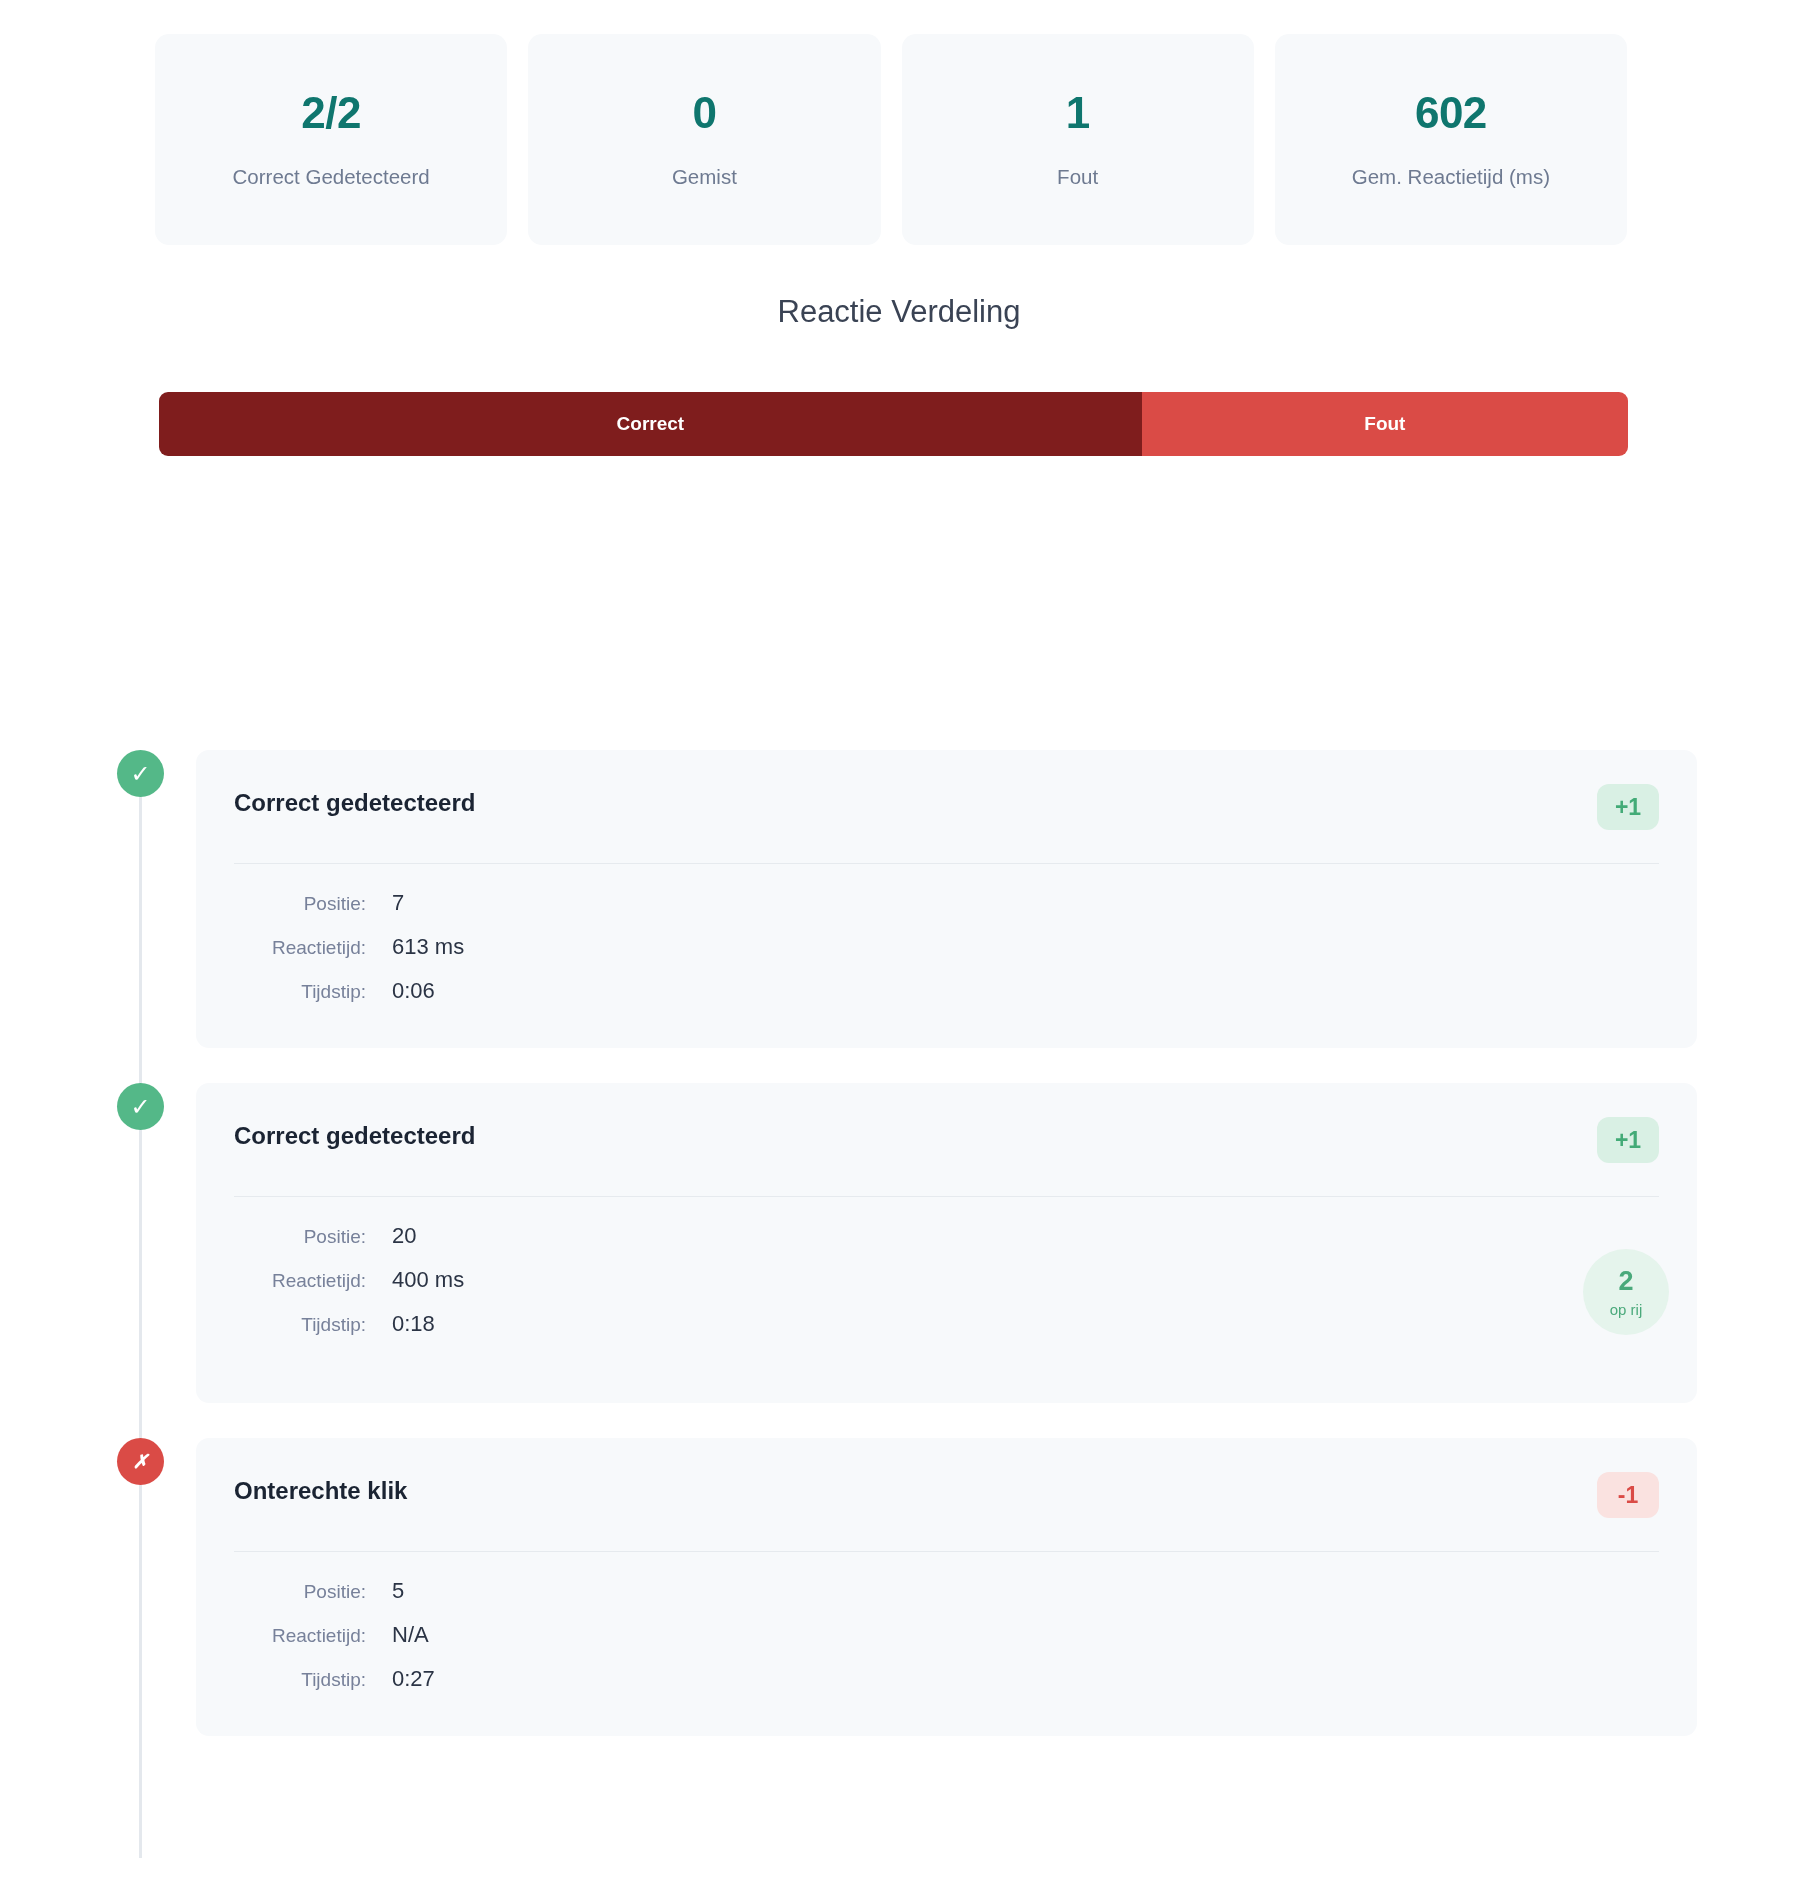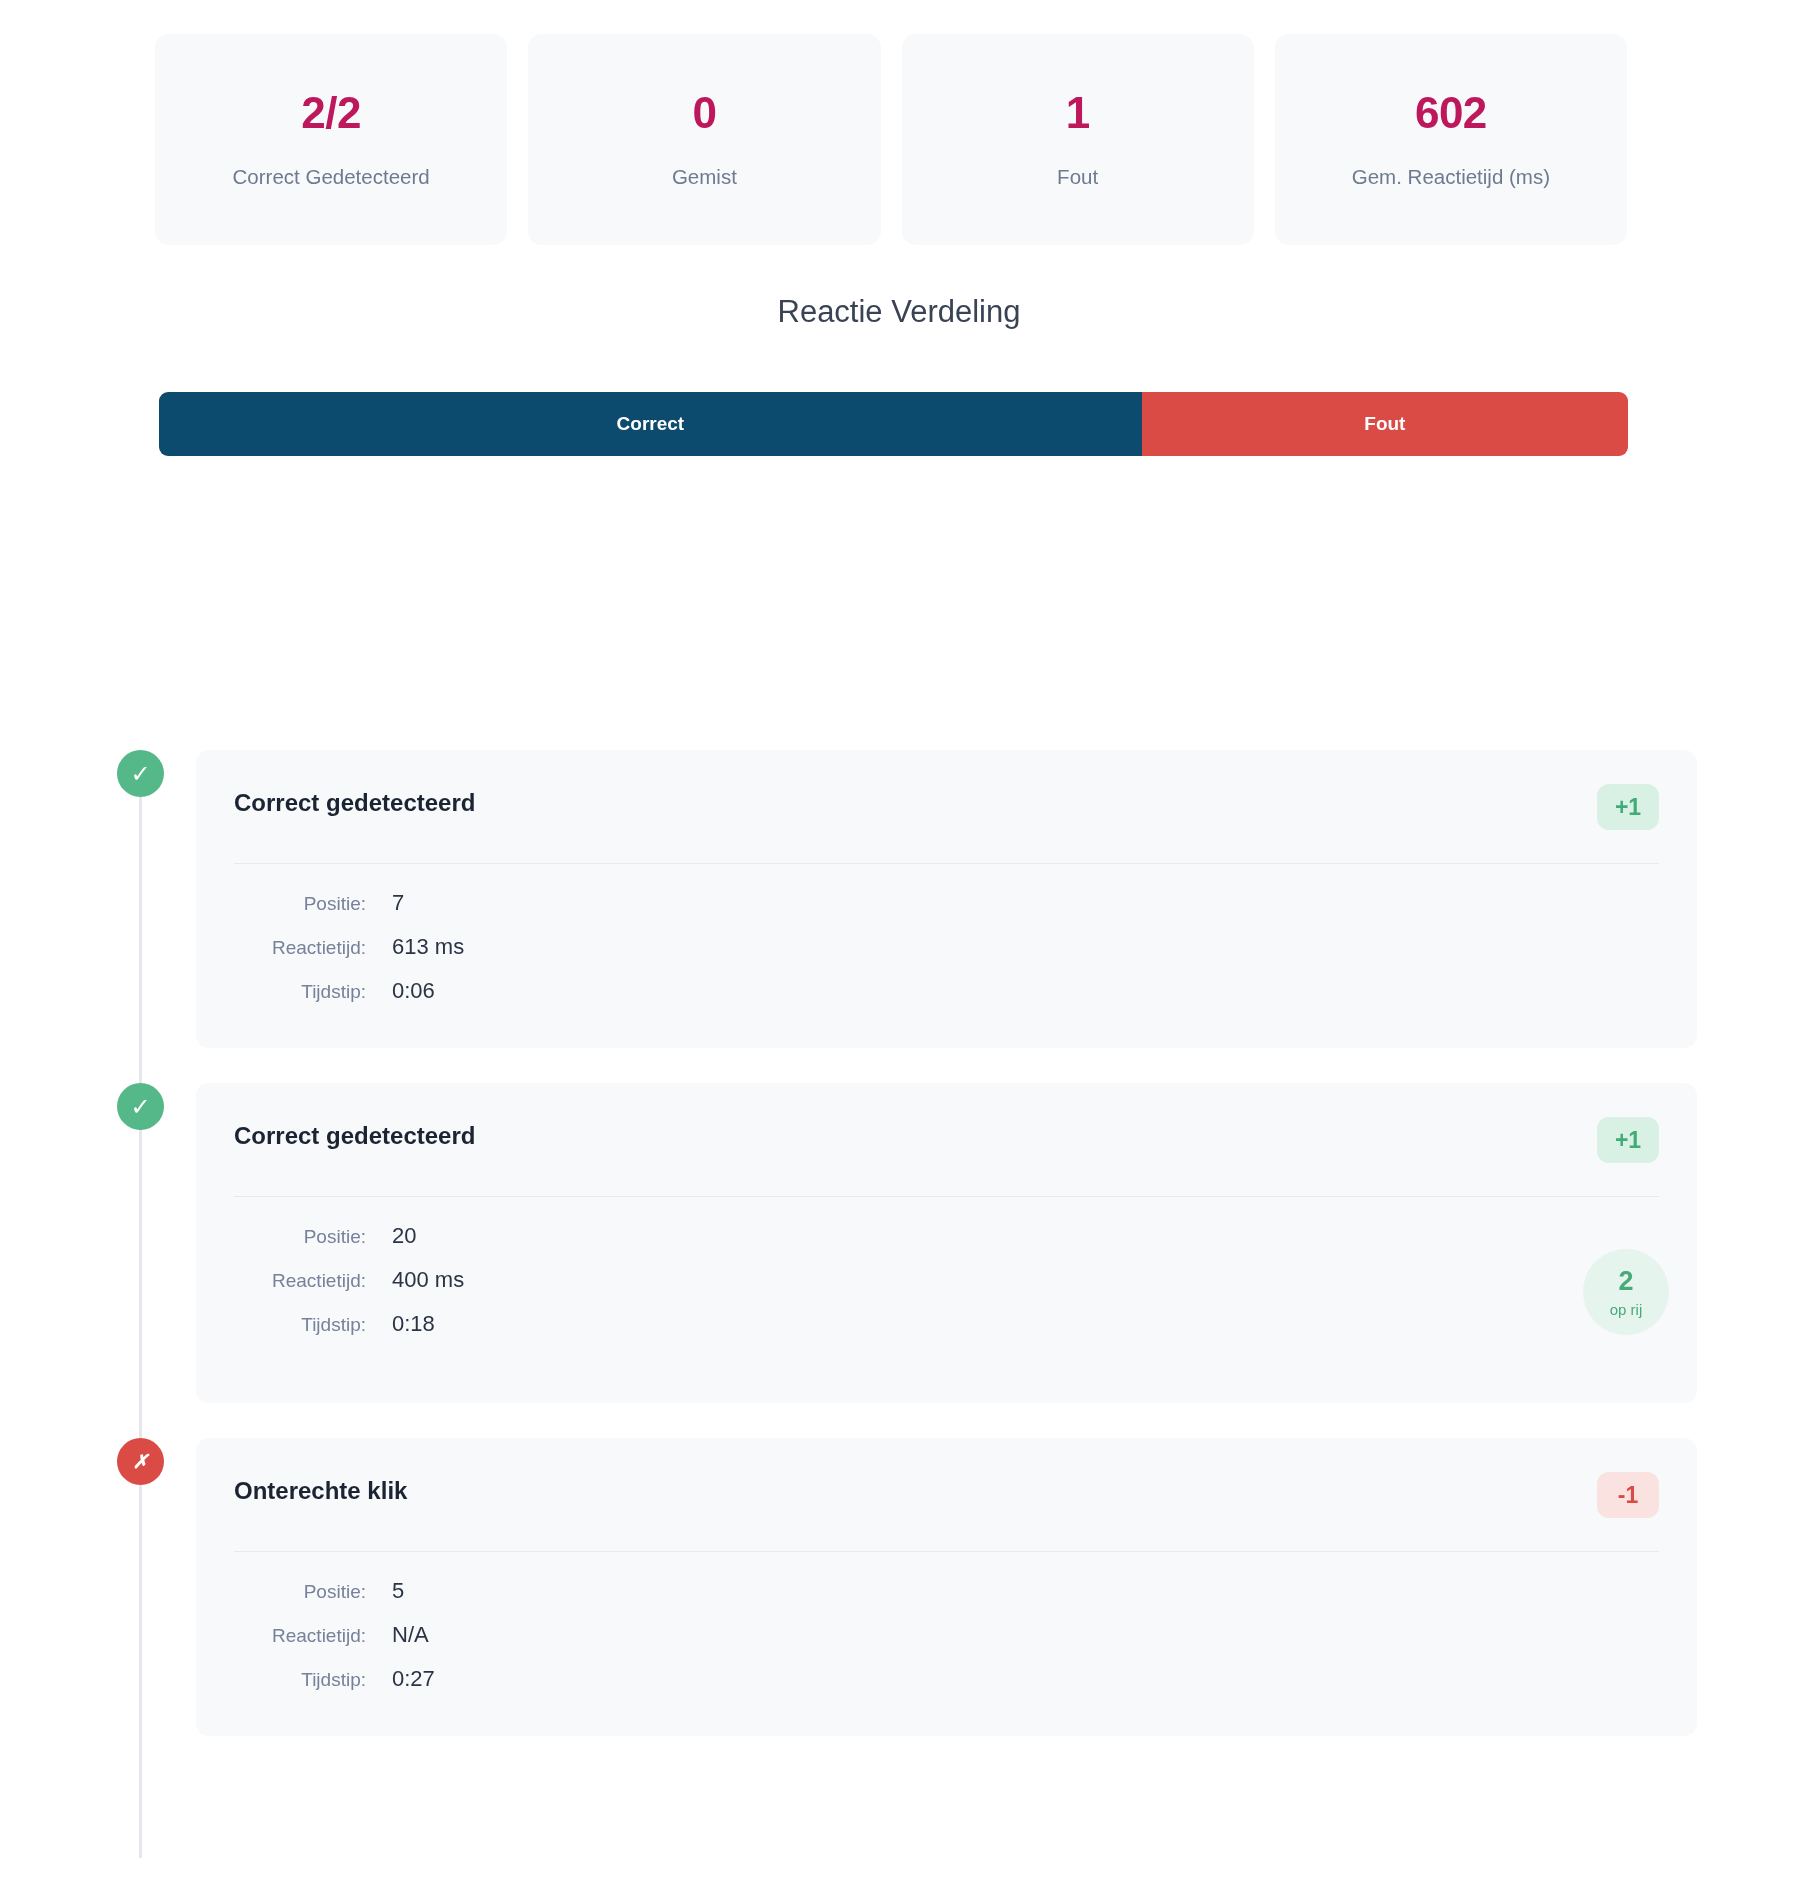--- a/index.html
+++ b/index.html
@@ -38,21 +38,21 @@
     border-radius: 14px;
     display: flex;
     flex-direction: column;
     align-items: center;
     justify-content: center;
   }
 
   .stat-value {
     font-size: 44px;
     font-weight: bold;
-    color: #be185d;
+    color: #0f766e;
     line-height: 1;
     letter-spacing: -0.5px;
   }
 
   .stat-label {
     margin-top: 32px;
     font-size: 20.5px;
     color: #6e7a91;
     line-height: 1;
   }
@@ -254,21 +254,21 @@
       <div class="stat-label">Fout</div>
     </div>
     <div class="stat-card">
       <div class="stat-value">602</div>
       <div class="stat-label">Gem. Reactietijd (ms)</div>
     </div>
   </div>
 
   <div class="dist-title">Reactie Verdeling</div>
   <div class="dist-bar">
-    <div class="dist-seg" style="width: 66.9%; background: #0c4a6e;">Correct</div>
+    <div class="dist-seg" style="width: 66.9%; background: #7f1d1d;">Correct</div>
     <div class="dist-seg" style="width: 33.1%; background: rgb(218, 75, 70);">Fout</div>
   </div>
 
   <div class="timeline"></div>
 
   <div class="results">
 
     <div class="result-item">
       <div class="marker correct" style="background: rgb(84, 184, 136);">
         <span class="glyph check">✓</span>

